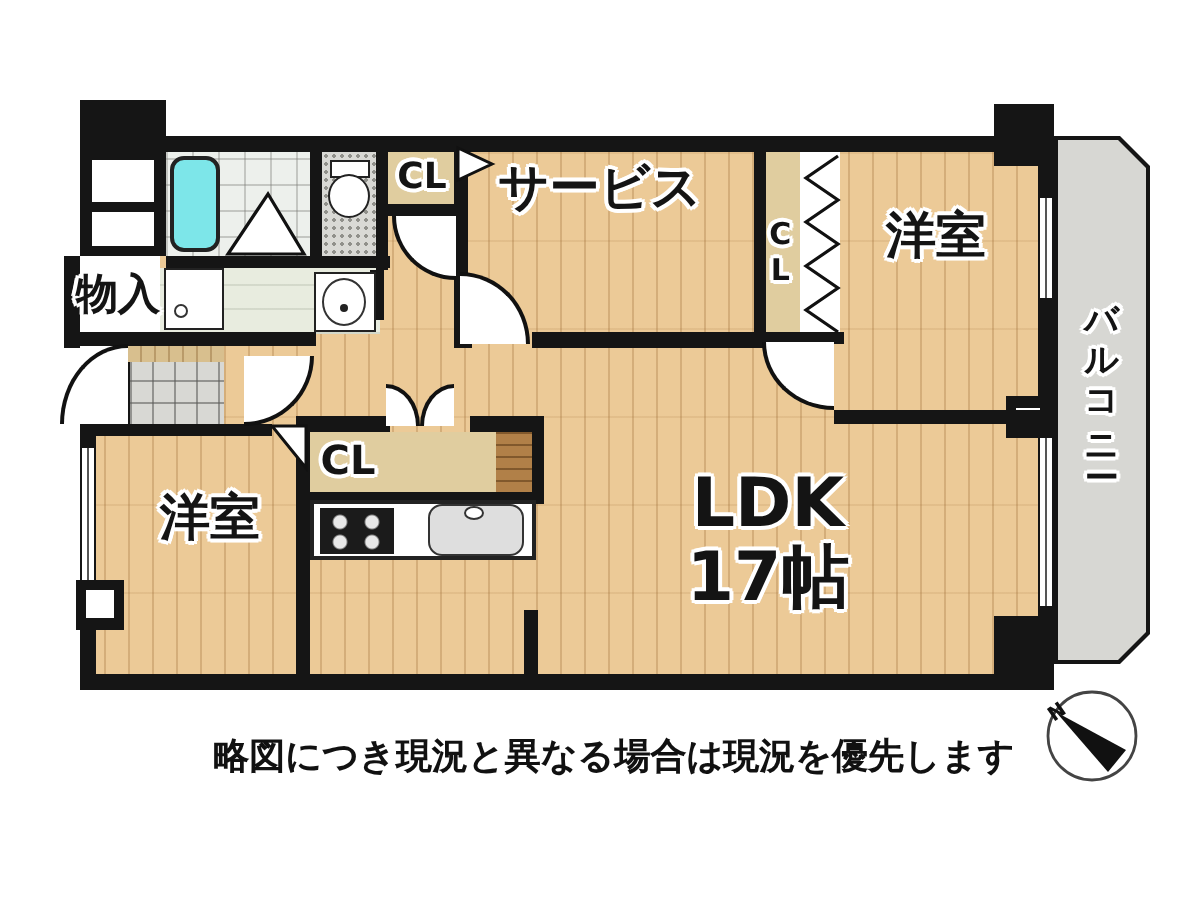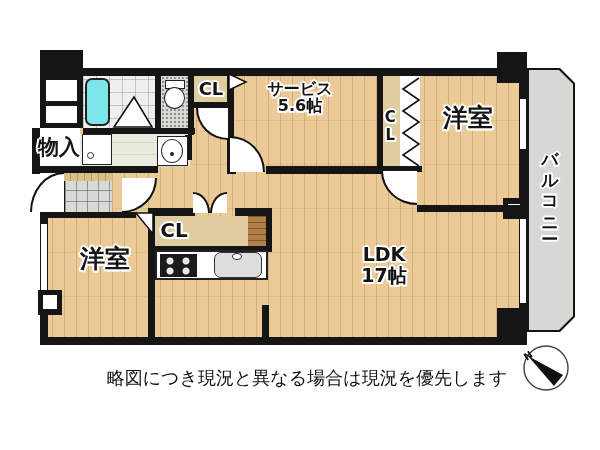--- a/index.html
+++ b/index.html
@@ -35,21 +35,21 @@
   .dTR{border-top-right-radius:100% 100%;border-top:2px solid #111;border-right:2px solid #111;}
   .dBL{border-bottom-left-radius:100% 100%;border-bottom:2px solid #111;border-left:2px solid #111;}
   .dBR{border-bottom-right-radius:100% 100%;border-bottom:2px solid #111;border-right:2px solid #111;}
   
   .lbl{color:#141414;font-weight:bold;text-align:center;line-height:1.08;
     text-shadow:-2px 0 #fff,2px 0 #fff,0 -2px #fff,0 2px #fff,
                 -1.5px -1.5px #fff,1.5px -1.5px #fff,-1.5px 1.5px #fff,1.5px 1.5px #fff;}
   .vert{writing-mode:vertical-rl;text-orientation:upright;}
   .balcony{background:#d7d7d3;}
   .fix{background:#fff;border:1.6px solid #222;}
-  .caption{color:#111;font-weight:400;text-align:center;}
+  .caption{color:#111;font-weight:700;text-align:center;}
 </style>
 </head>
 <body>
 
 <div id="canvas">
 
   <div class="abs wood" style="left:40px;top:68px;width:487px;height:273px;"></div>
 
   <div class="abs" style="left:527px;top:68px;width:48px;height:264px;background:#151515;clip-path:polygon(0 0,calc(100% - 15px) 0,100% 15px,100% calc(100% - 15px),calc(100% - 15px) 100%,0 100%);"></div>
   <div class="abs balcony" style="left:529px;top:70px;width:44px;height:260px;clip-path:polygon(0 0,calc(100% - 14px) 0,100% 14px,100% calc(100% - 14px),calc(100% - 14px) 100%,0 100%);"></div>
@@ -137,28 +137,27 @@
     <polygon points="114,127 152,127 134,97" fill="#ffffff" stroke="#111" stroke-width="1.6"></polygon>
     <polygon points="229,74 246,82 229,90" fill="#ffffff" stroke="#111" stroke-width="1.5"></polygon>
     <polygon points="136,213 153,213 153,234" fill="#ffffff" stroke="#111" stroke-width="1.5"></polygon>
     <g>
       <circle cx="546" cy="368" r="22" fill="#ffffff" stroke="#444" stroke-width="1.4"></circle>
       <polygon points="528,356 563,375 554,386" fill="#111"></polygon>
       <text x="524" y="360" font-size="10" font-weight="bold" fill="#111" transform="rotate(-35 527 356)">N</text>
     </g>
   </svg>
 
-  <div class="abs lbl" style="left:230px;top:80px;width:140px;font-size:16px;">
+  <div class="abs lbl" style="left:230px;top:80px;width:140px;font-size:25px;">
     <div>サービス</div>
-    <div>5.6帖</div>
   </div>
   <div class="abs lbl" style="left:413px;top:104px;width:110px;font-size:25px;">
     <div>洋室</div>
   </div>
-  <div class="abs lbl" style="left:328px;top:244px;width:112px;font-size:19px;">
+  <div class="abs lbl" style="left:328px;top:234px;width:112px;font-size:34px;">
     <div>LDK</div>
     <div>17帖</div>
   </div>
   <div class="abs lbl" style="left:50px;top:245px;width:110px;font-size:25px;">
     <div>洋室</div>
   </div>
   <div class="abs lbl" style="left:32px;top:136px;width:54px;font-size:21px;">物入</div>
   <div class="abs lbl" style="left:193px;top:79px;width:36px;font-size:18px;">CL</div>
   <div class="abs lbl vert" style="left:382px;top:108px;font-size:15px;">CL</div>
   <div class="abs lbl" style="left:154px;top:220px;width:40px;font-size:20px;">CL</div>

